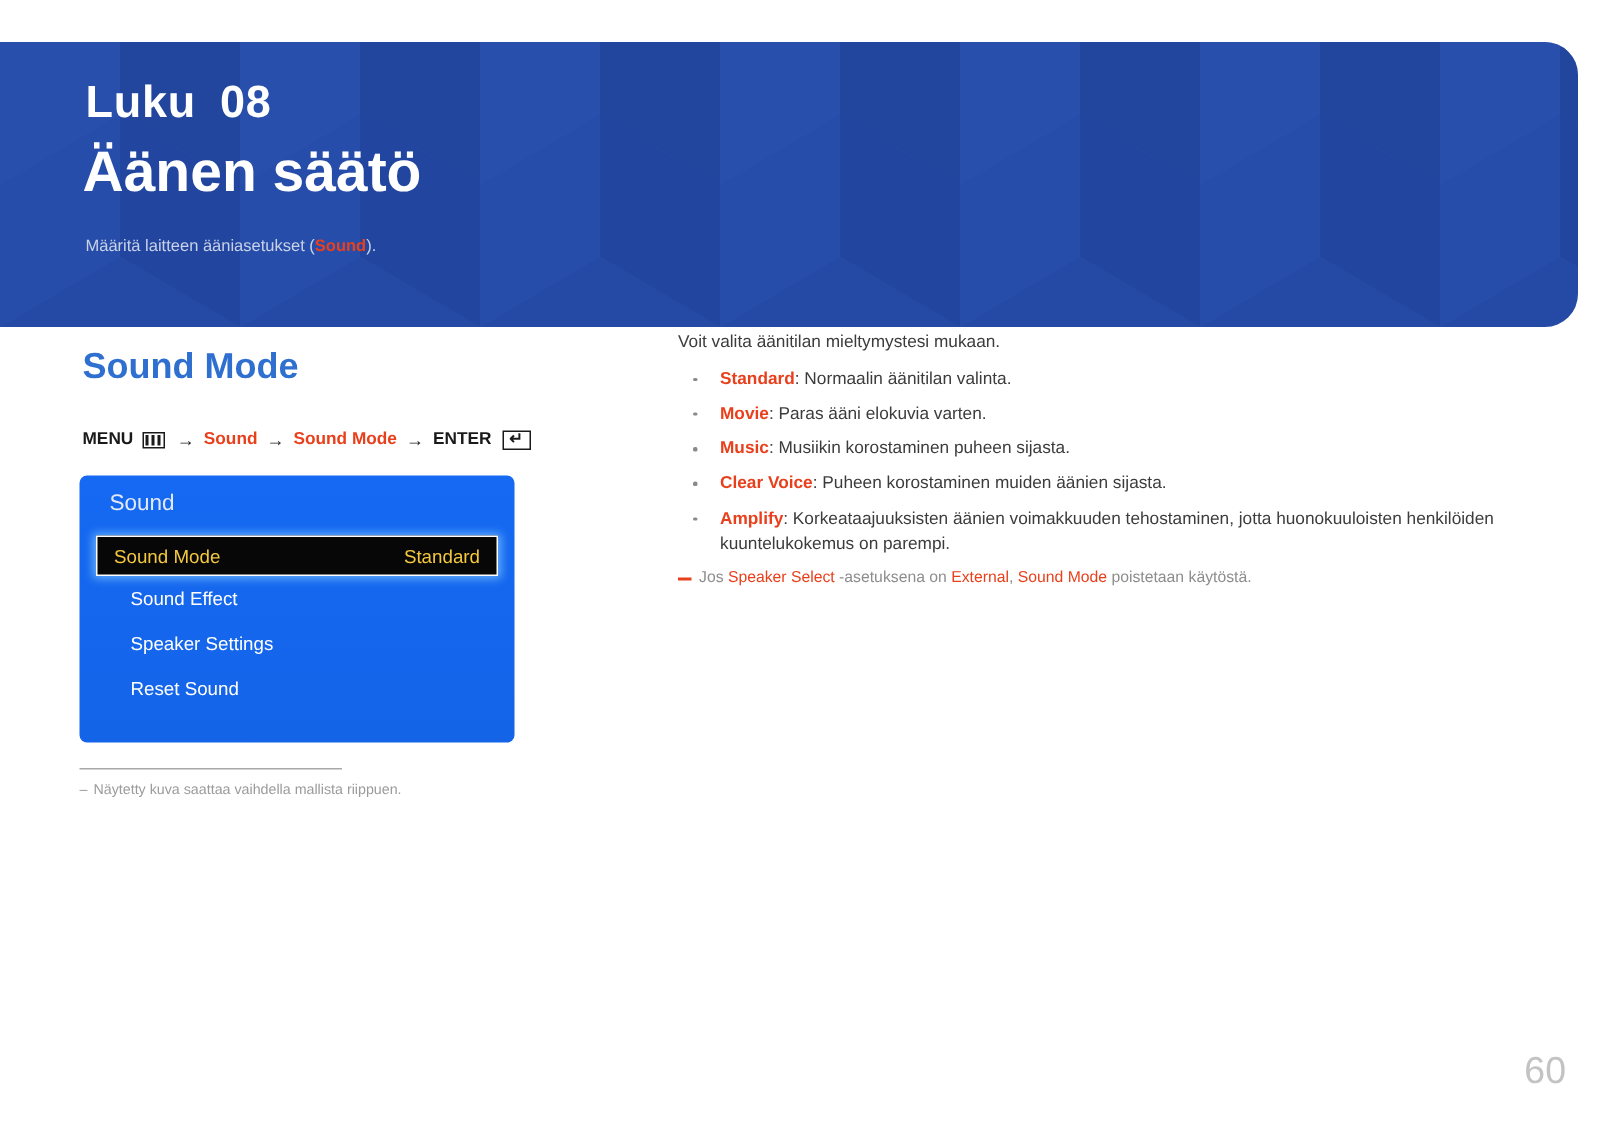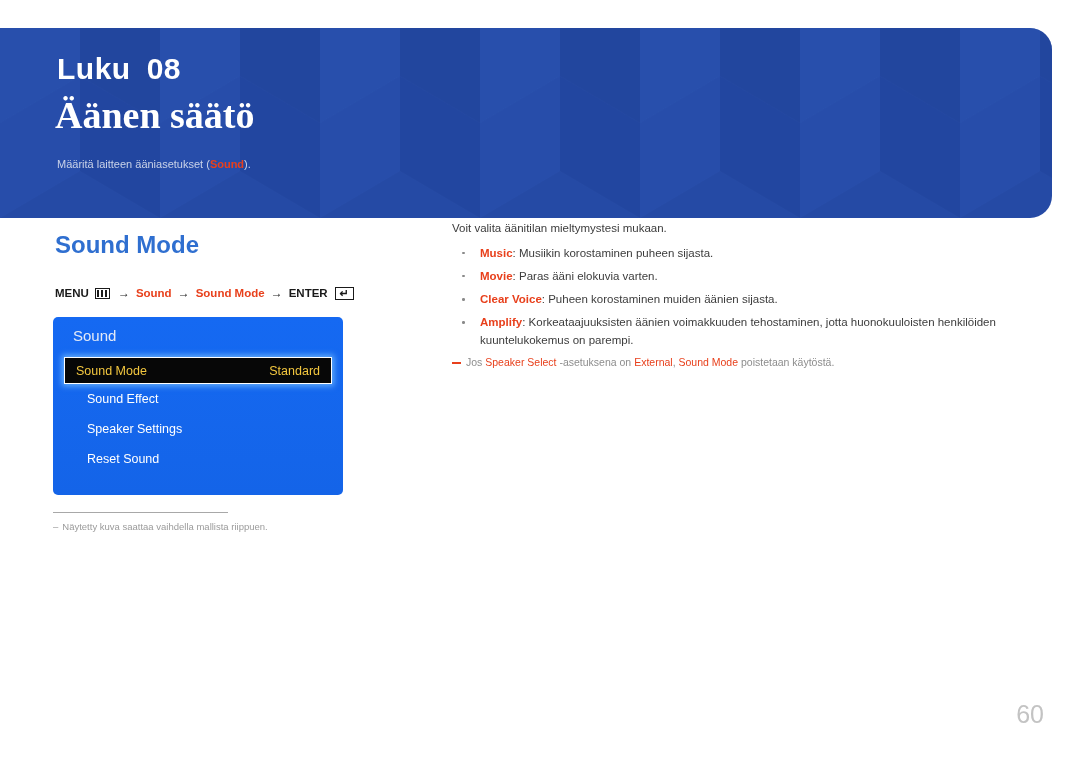--- a/index.html
+++ b/index.html
@@ -50,21 +50,20 @@
   .chapter-label .num { margin-left: 16px; }
   .chapter-title {
     position: absolute;
     left: 55px;
     top: 68px;
     color: #ffffff;
     font-size: 38px;
     font-weight: bold;
     line-height: 1;
     white-space: nowrap;
-    font-family: Liberation Serif, serif;
   }
   .chapter-sub {
     position: absolute;
     left: 57px;
     top: 129px;
     color: #c9d2e8;
     font-size: 11px;
     line-height: 1.3;
     white-space: nowrap;
   }
@@ -335,22 +334,23 @@
   </div>
 
   <div class="footnote-rule"></div>
   <div class="footnote"><span class="dash">–</span><span>Näytetty kuva saattaa vaihdella mallista riippuen.</span></div>
 
   <div class="right-col">
 
     <div class="intro">Voit valita äänitilan mieltymystesi mukaan.</div>
 
     <ul class="bullets">
+      <li class="bullet"><span class="term">Standard</span><span>: Normaalin äänitilan valinta.</span></li>
+      <li class="bullet"><span class="term">Movie</span><span>: Paras ääni elokuvia varten.</span></li>
       <li class="bullet"><span class="term">Music</span><span>: Musiikin korostaminen puheen sijasta.</span></li>
-      <li class="bullet"><span class="term">Movie</span><span>: Paras ääni elokuvia varten.</span></li>
       <li class="bullet"><span class="term">Clear Voice</span><span>: Puheen korostaminen muiden äänien sijasta.</span></li>
       <li class="bullet"><span class="term">Amplify</span><span>: Korkeataajuuksisten äänien voimakkuuden tehostaminen, jotta huonokuuloisten henkilöiden kuuntelukokemus on parempi.</span></li>
     </ul>
 
     <div class="note"><span>Jos </span><span class="red">Speaker Select</span><span> -asetuksena on </span><span class="red">External</span><span>, </span><span class="red">Sound Mode</span><span> poistetaan käytöstä.</span></div>
 
   </div>
 
   <div class="page-number">60</div>
 

